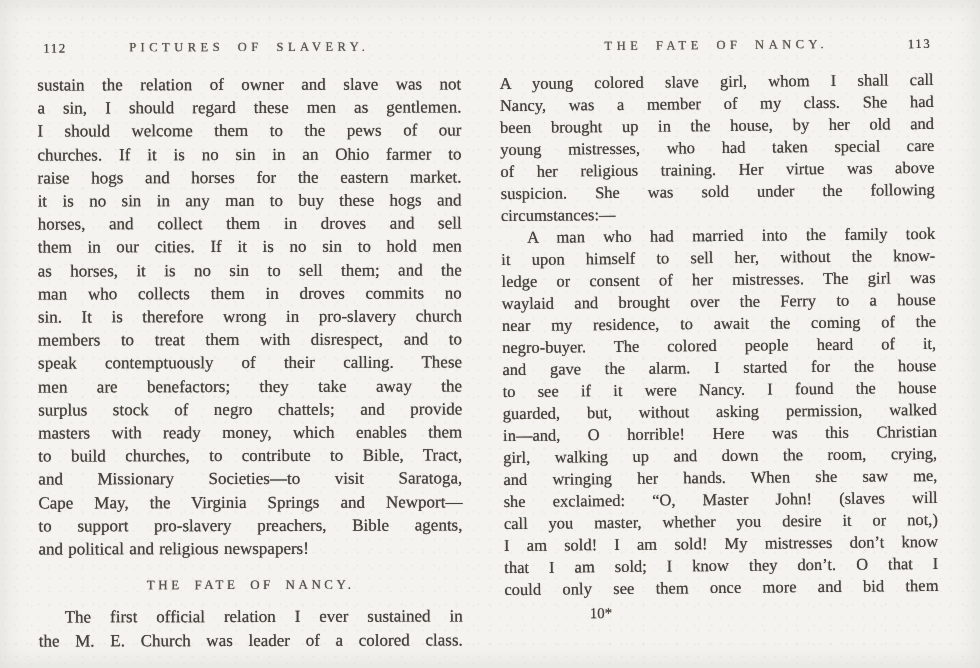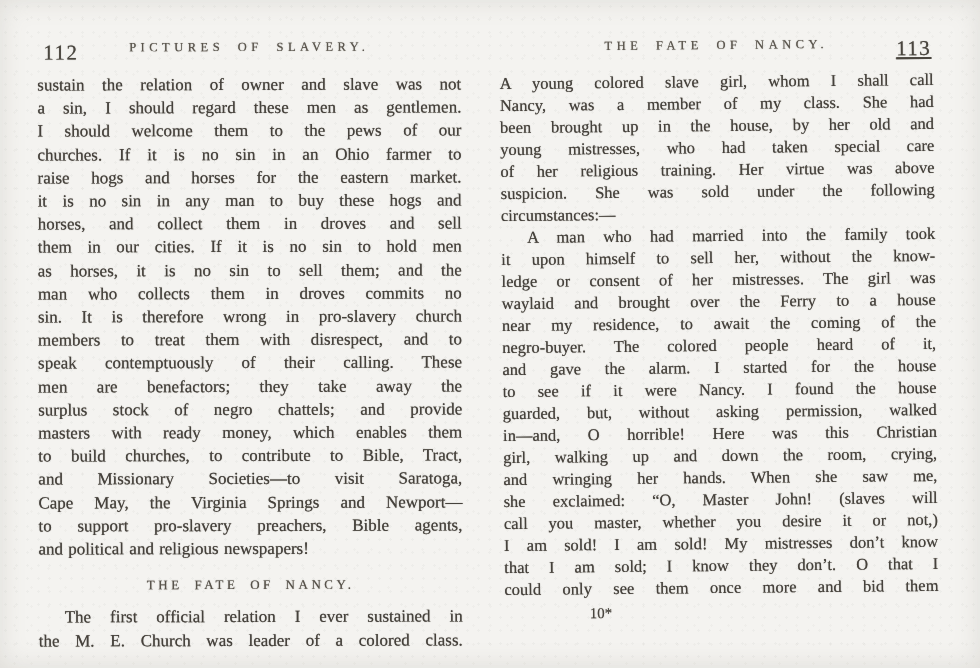--- a/index.html
+++ b/index.html
@@ -20,25 +20,25 @@
     background-position: 0 0, 6px 8px;
     box-shadow: inset 0 0 26px rgba(120,115,105,0.18);
   }
   .page { position: absolute; color: #46423c; }
   .page-left  { left: 38px;  top: 40px; width: 424px; transform: rotate(-0.15deg); }
   .page-right { left: 502px; top: 38px; width: 434px; transform: rotate(-0.55deg); transform-origin: 50% 50%; }
 
   .page-head { position: relative; height: 18px; margin-bottom: 15px; }
   .page-num {
     position: absolute; top: 0;
-    font-size: 21px; letter-spacing: 1.5px; color: #4a463f;
+    font-size: 13px; letter-spacing: 1.5px; color: #4a463f;
     text-shadow: 0 0 0.8px rgba(74,70,63,0.85);
   }
   .page-left  .page-num { left: 6px; }
-  .page-right .page-num { right: 2px; text-decoration: underline; }
+  .page-right .page-num { right: 2px; }
   .running-title {
     text-align: center;
     font-size: 12.5px; letter-spacing: 4.5px; word-spacing: 6px;
     color: #5b564e;
     text-shadow: 0 0 0.9px rgba(91,86,78,0.9);
     white-space: nowrap;
   }
 
   .page-body { font-size: 17px; }
   .page-left  .page-body { line-height: 23.2px; }

